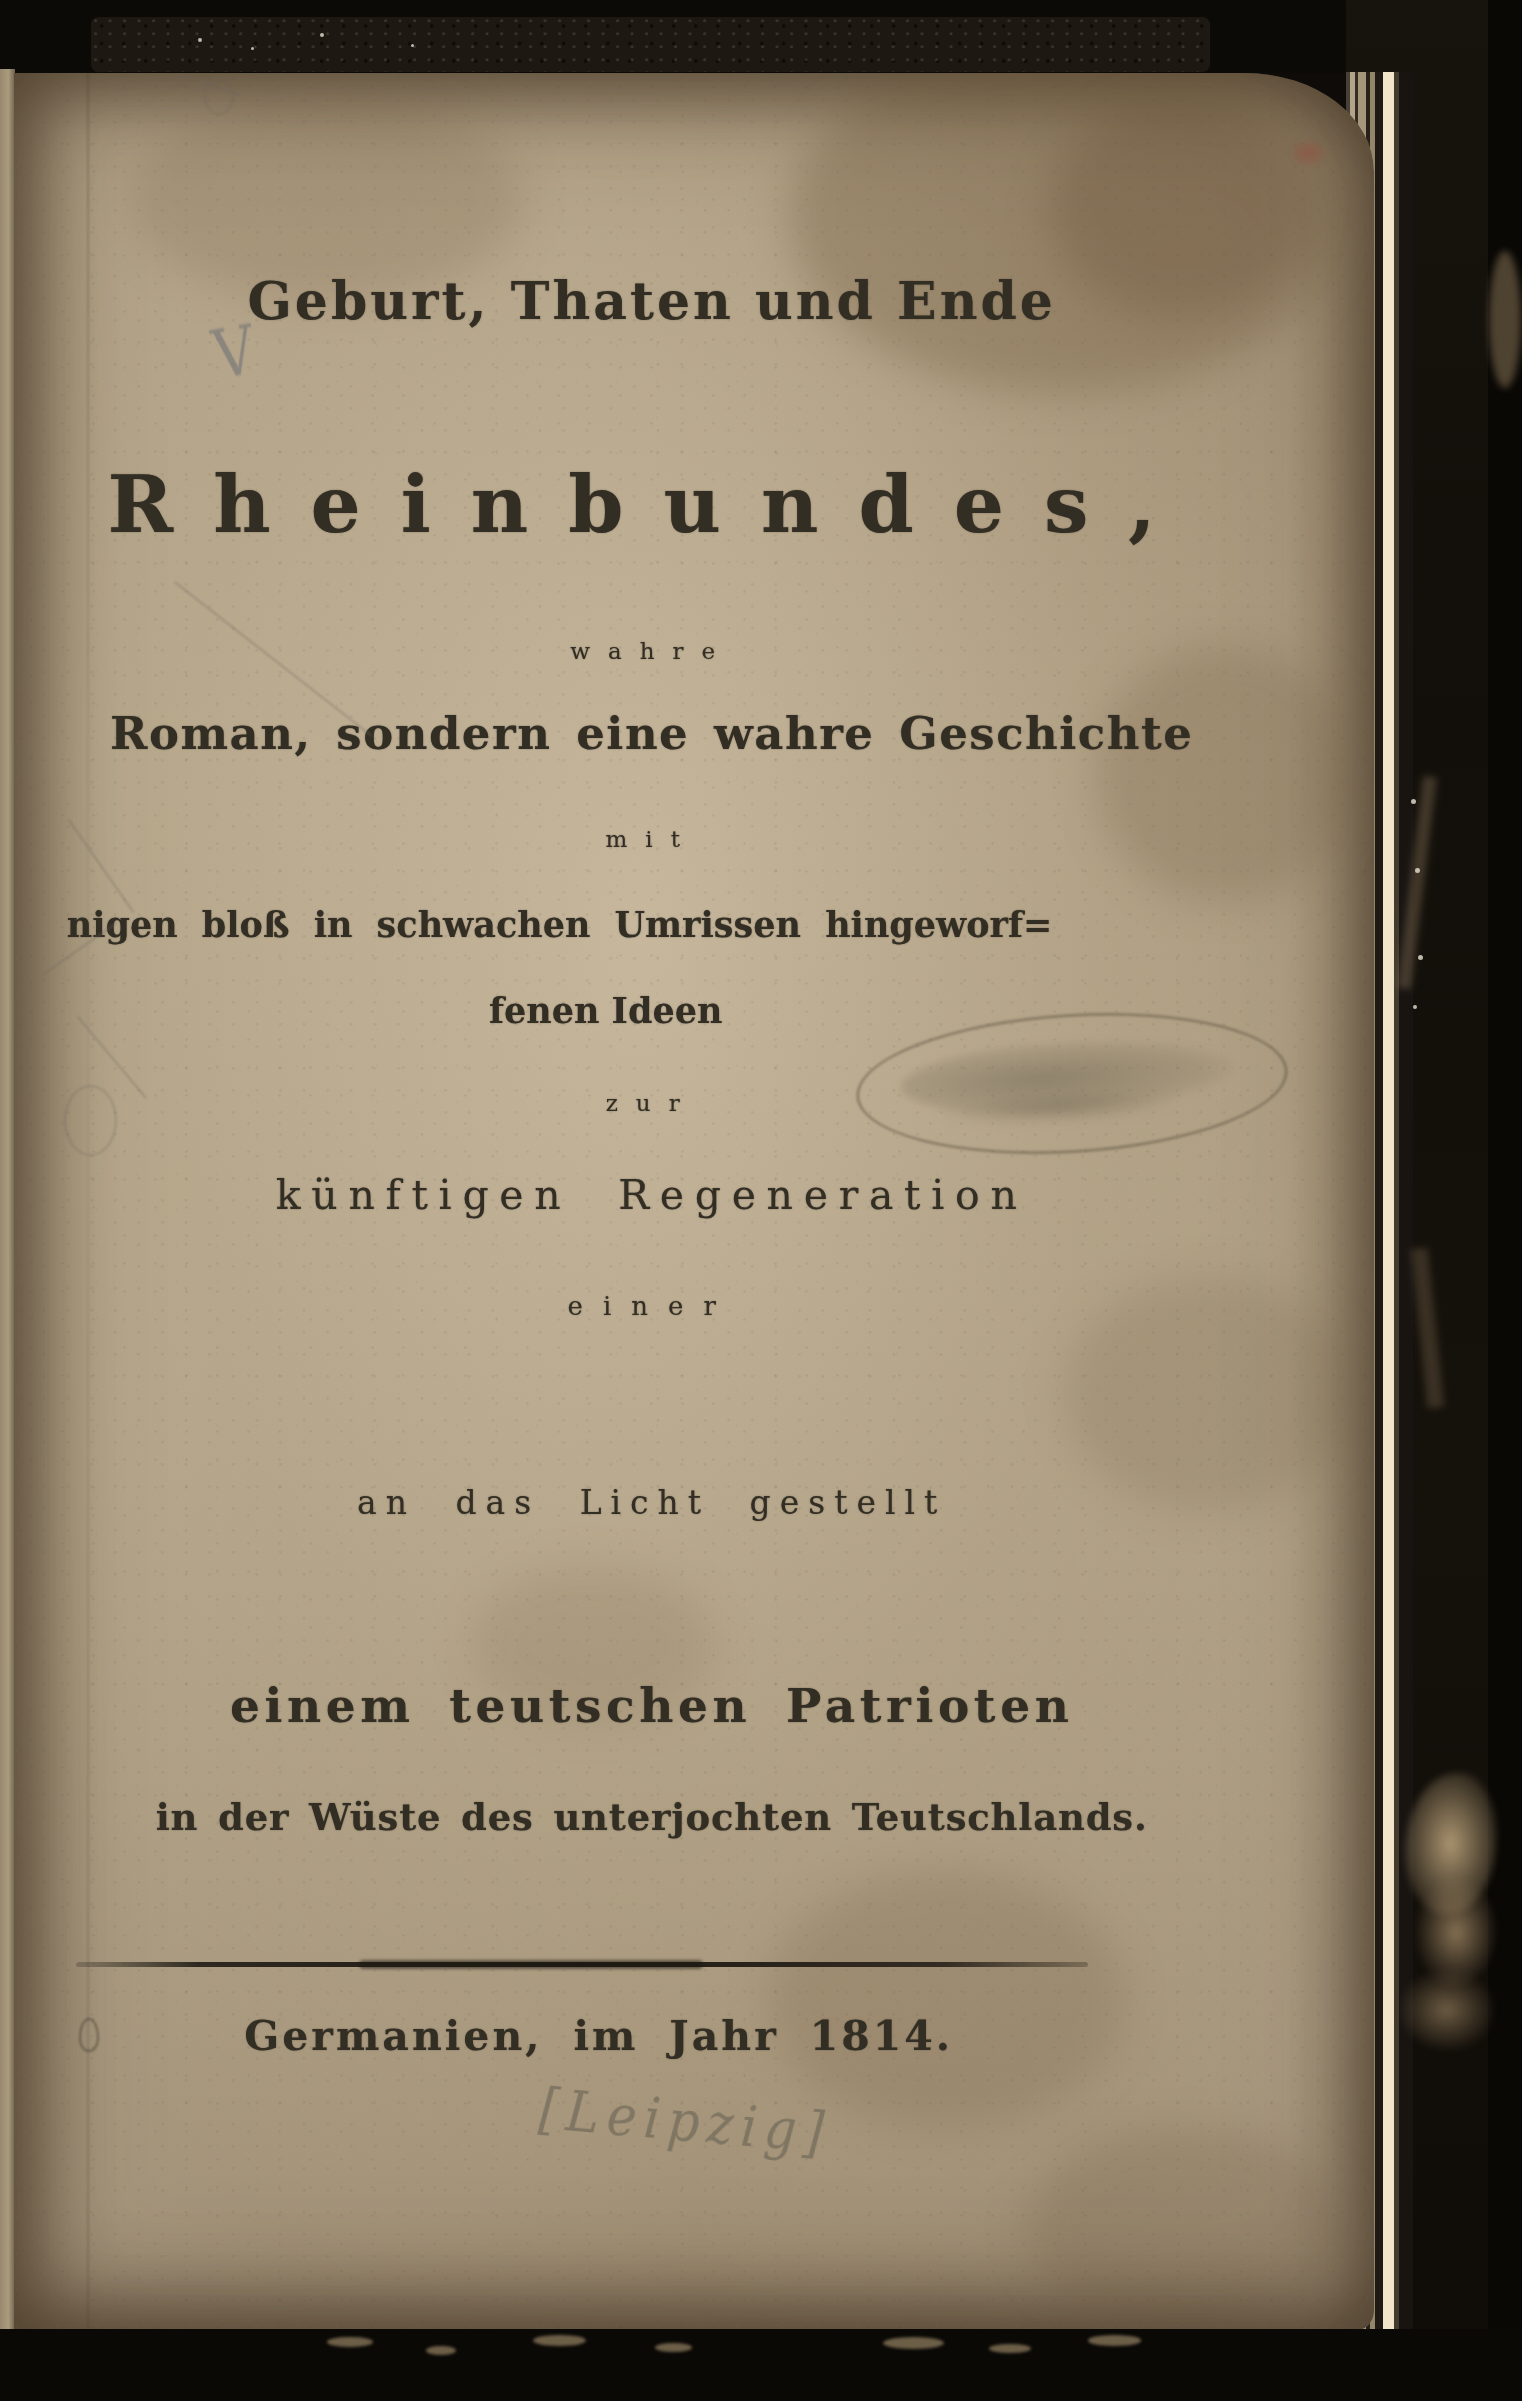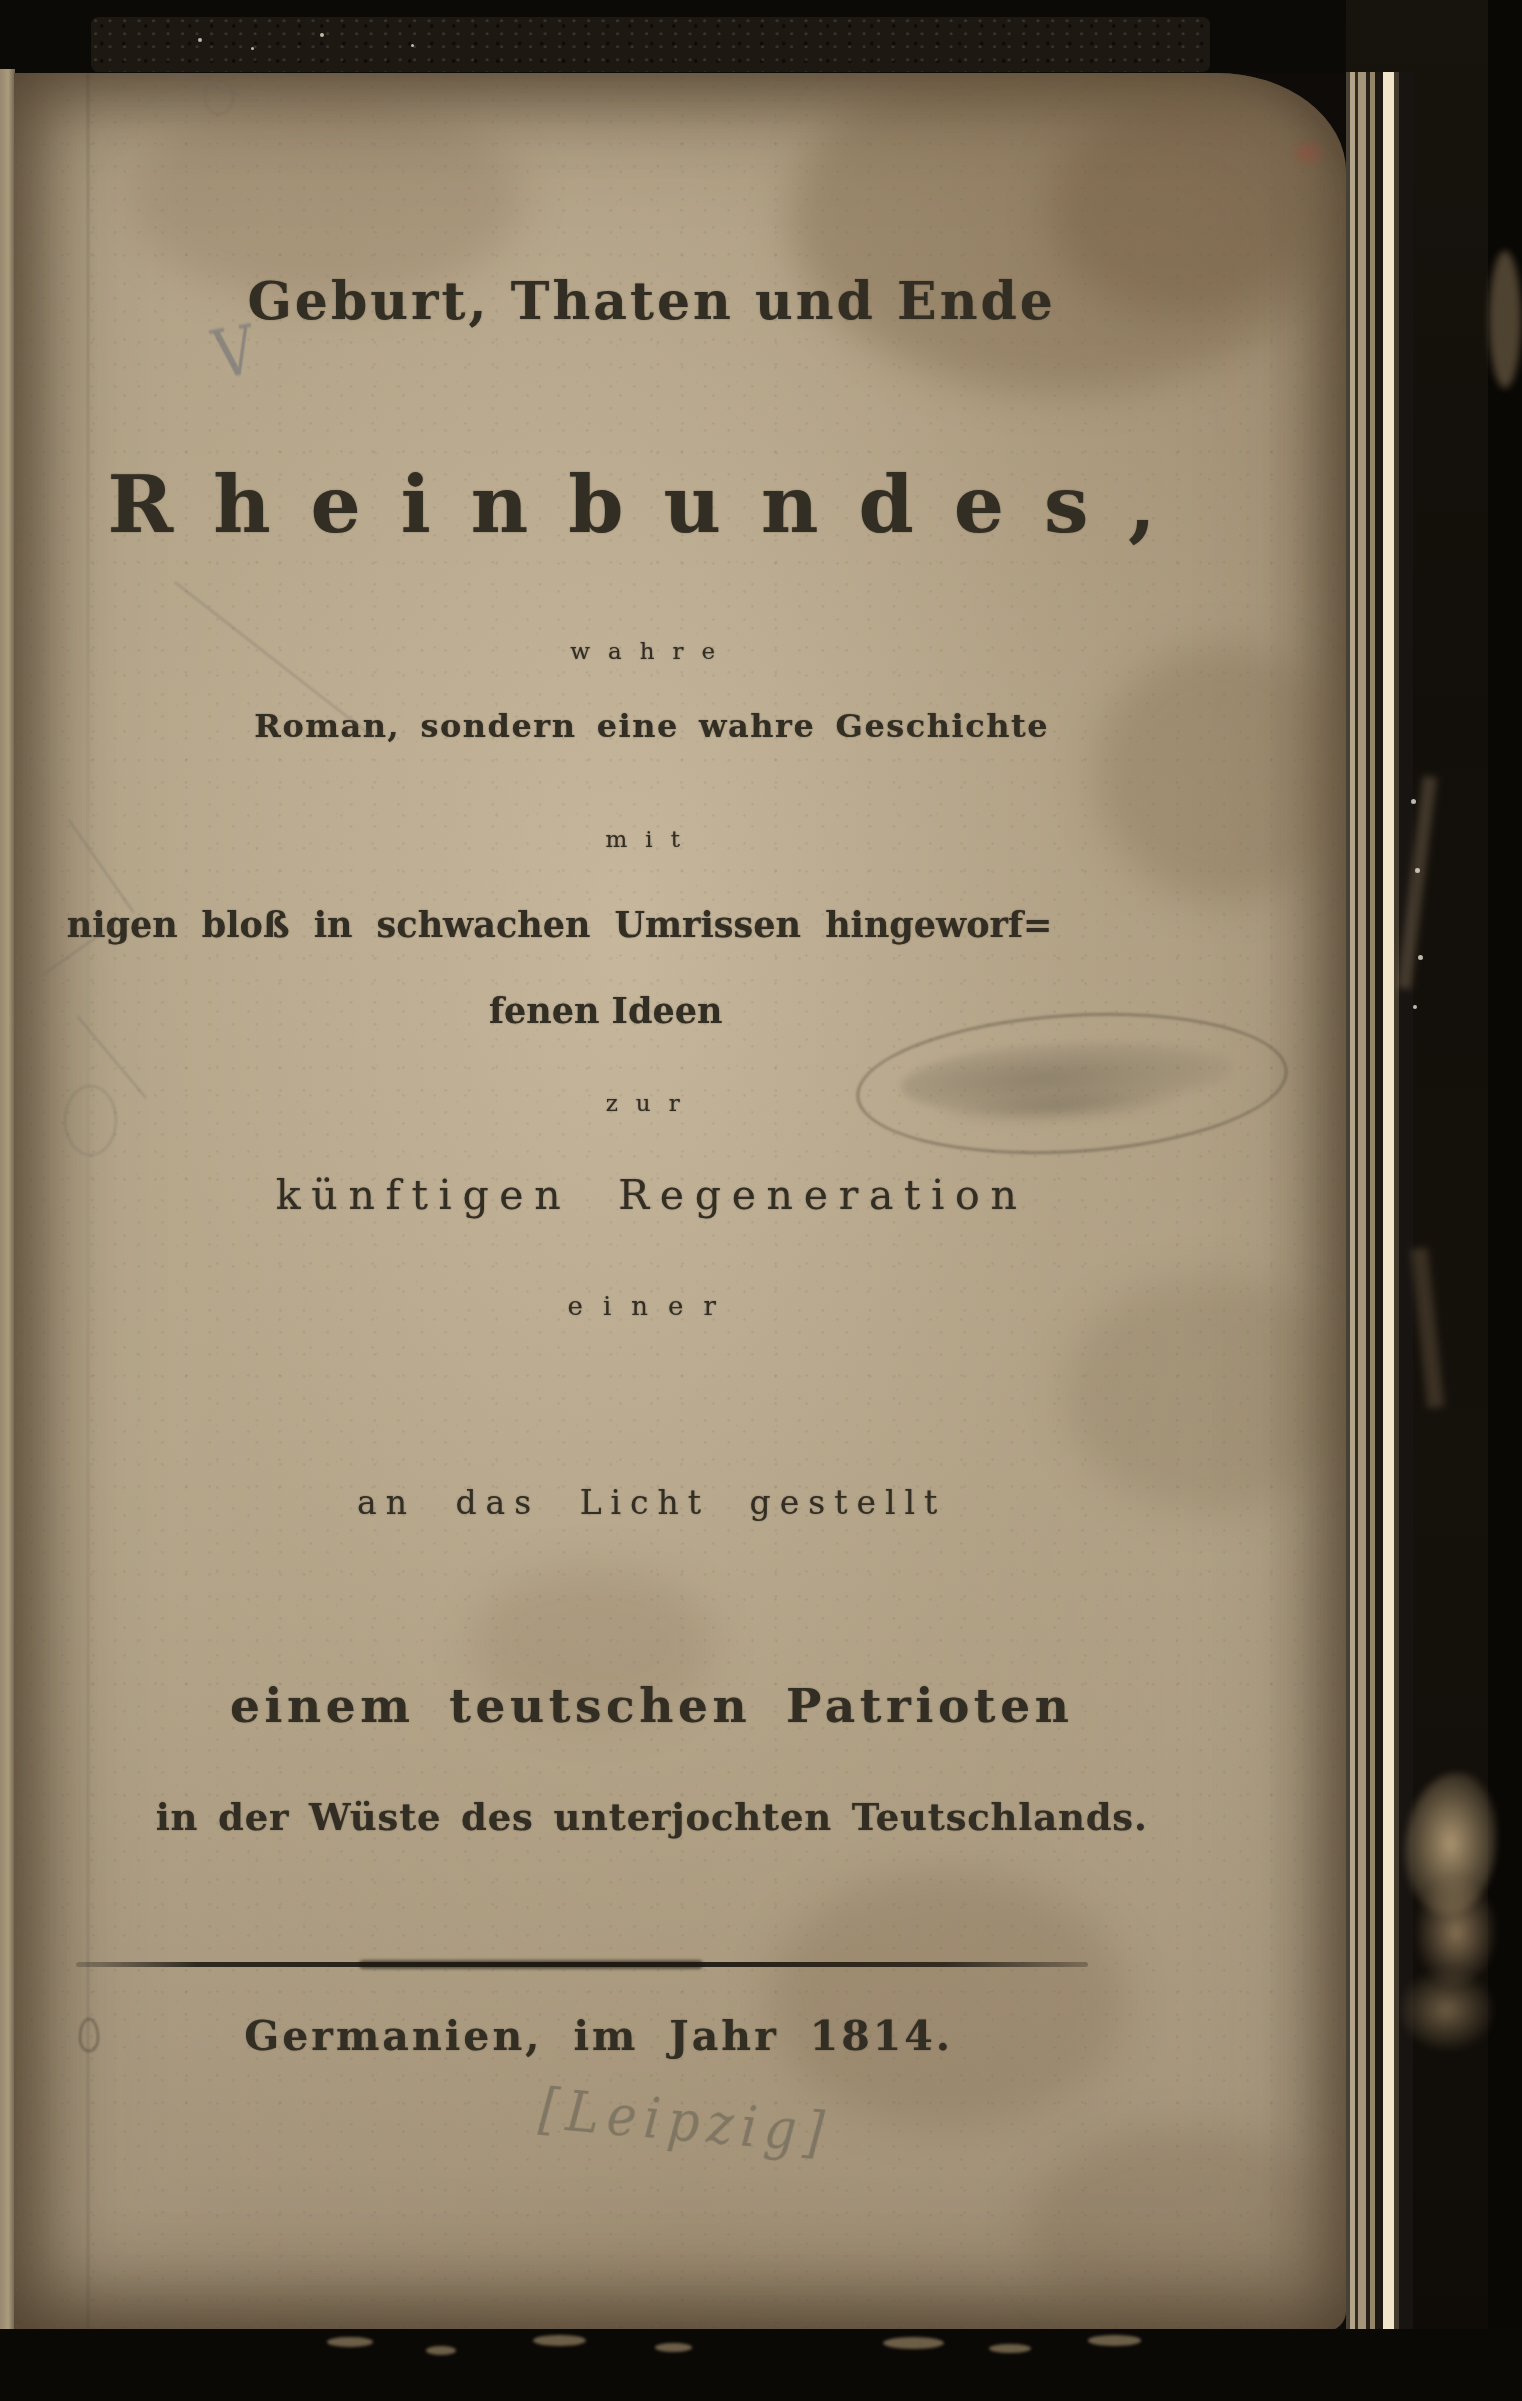--- a/index.html
+++ b/index.html
@@ -31,40 +31,40 @@
   
   .page{position:absolute;left:13.7px;top:73px;width:1332px;height:2258px;overflow:hidden;
     border-top-right-radius:129px 99px;border-bottom-right-radius:20px;
     background:
       radial-gradient(ellipse at 46% 38%, rgba(201,186,160,.9) 0%, rgba(185,169,141,.55) 45%, rgba(0,0,0,0) 75%),
       radial-gradient(ellipse at 80% 8%, rgba(120,96,66,.35) 0%, rgba(0,0,0,0) 55%),
       radial-gradient(ellipse at 50% 96%, rgba(150,132,104,.5) 0%, rgba(0,0,0,0) 60%),
       linear-gradient(180deg,#ad9d83 0%,#b7a88d 30%,#b3a489 62%,#a3937a 100%);
     box-shadow:inset 0 0 129px rgba(66,52,36,.5), inset 26px 0 69px rgba(78,62,42,.38),
                inset -20px 0 53px rgba(70,56,40,.32), inset 0 -35px 76px rgba(70,56,40,.38),
-               inset 0 30px 69px rgba(82,66,46,.35);}
+               inset 0 30px 69px rgba(82,66,46,.35);padding-left:28px;}
   .page::before{content:"";position:absolute;inset:0;pointer-events:none;
     background-image:
       radial-gradient(circle at 6.9px 5.3px, rgba(92,76,54,.10) 0 1.2px, transparent 1.8px),
       radial-gradient(circle at 17.5px 14.5px, rgba(70,58,40,.09) 0 1px, transparent 1.5px),
       radial-gradient(circle at 3px 20.6px, rgba(134,114,84,.09) 0 0.9px, transparent 1.5px);
     background-size:23.6px 22px,31px 28px,40px 36px;}
   .crease{position:absolute;left:73px;top:0;width:2.3px;height:2258px;
     background:linear-gradient(180deg,rgba(70,56,40,.28),rgba(70,56,40,.05) 40%,rgba(70,56,40,.22) 90%);
     filter:blur(0.8px);}
   .stain{position:absolute;border-radius:50%;filter:blur(20px);}
 
   
   .ink{color:#332e24;text-shadow:0 0 1.5px rgba(50,44,34,.55);}
   .line{position:absolute;left:6px;width:1264px;text-align:center;white-space:nowrap;}
   .l-half   {top:197px;font-size:52px;font-weight:bold;letter-spacing:3px;}
   .l-des    {top:311px;font-size:26px;letter-spacing:21px;}
   .l-main   {top:385px;font-size:79px;font-weight:bold;letter-spacing:40px;}
   .l-kein   {top:565px;font-size:23px;letter-spacing:18px;}
-  .l-genre  {top:634px;font-size:32px;font-weight:bold;letter-spacing:1.5px;word-spacing:7.6px;}
+  .l-genre  {top:634px;font-size:45px;font-weight:bold;letter-spacing:1.5px;word-spacing:7.6px;}
   .l-mit    {top:753px;font-size:23px;letter-spacing:18px;}
   .l-ideas1 {top:831px;font-size:35px;font-weight:bold;left:53px;width:auto;text-align:left;word-spacing:12px;}
   .l-ideas2 {top:917px;font-size:35px;font-weight:bold;transform:translateX(-46px);}
   .l-zur    {top:1017px;font-size:23px;letter-spacing:18px;}
   .l-regen  {top:1098px;font-size:41px;letter-spacing:10.7px;word-spacing:23px;}
   .l-einer  {top:1218px;font-size:26px;letter-spacing:20px;}
   .l-staats {top:1285px;font-size:56px;font-weight:bold;letter-spacing:7.6px;}
   .l-licht  {top:1410px;font-size:33px;letter-spacing:9px;word-spacing:20px;}
   .l-von    {top:1538px;font-size:24px;letter-spacing:18px;}
   .l-patr   {top:1605px;font-size:47px;font-weight:bold;letter-spacing:4.6px;word-spacing:13.7px;}

